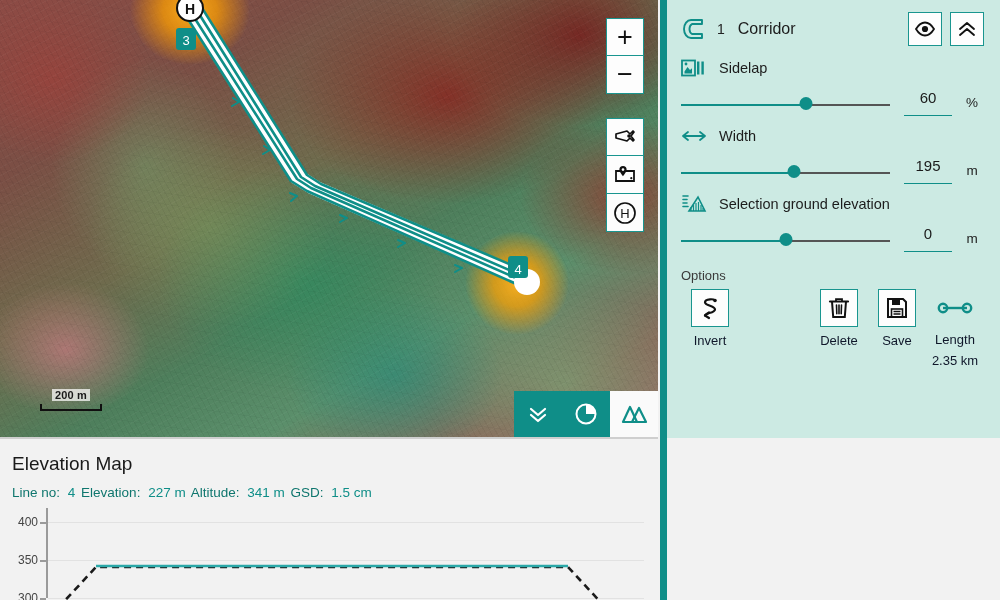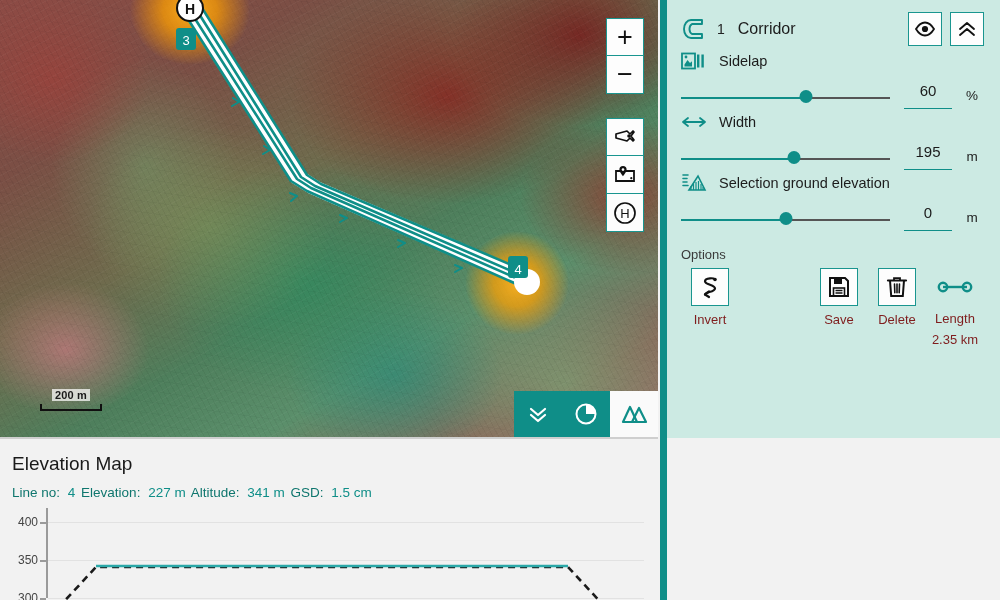--- a/index.html
+++ b/index.html
@@ -84,21 +84,21 @@
 
   .card-head { display: flex; align-items: center; height: 38px; }
   .corridor-num { font-size: 14px; color: #222; margin-left: 10px; }
   .corridor-name { font-size: 16px; color: #1c1c1c; margin-left: 13px; }
   .head-actions { margin-left: auto; display: flex; gap: 8px; }
   .sq-btn {
     width: 34px; height: 34px; background: #fdfdfd; border: 1.8px solid #19958f;
     display: flex; align-items: center; justify-content: center; cursor: pointer;
   }
 
-  .field { margin-top: 1px; }
+  .field { margin-top: 8px; }
   .field-head { display: flex; align-items: center; height: 24px; }
   .field-icon { width: 28px; display: flex; align-items: center; justify-content: flex-start; }
   .field-label { font-size: 14.5px; color: #1c1c1c; margin-left: 10px; }
 
   .field-row { display: flex; align-items: center; margin-top: 9px; }
   .slider { position: relative; flex: 1; height: 16px; margin-right: 14px; }
   .slider-track {
     position: absolute; left: 0; right: 0; top: 9px; height: 2.5px; background: #555;
   }
   .slider-fill { position: absolute; left: 0; top: 9px; height: 2.5px; background: #0f8e88; }
@@ -112,21 +112,21 @@
   }
   .unit { width: 24px; text-align: center; font-size: 13.5px; color: #1c1c1c; margin-left: 8px; }
 
   .options-title { margin-top: 16px; font-size: 13px; color: #3a3a3a; }
   .options-row { display: flex; align-items: flex-start; margin-top: 6px; }
   .opt { display: flex; flex-direction: column; align-items: center; width: 58px; cursor: pointer; }
   .opt-ico {
     width: 38px; height: 38px; background: #fdfdfd; border: 1.8px solid #19958f;
     display: flex; align-items: center; justify-content: center;
   }
-  .opt-lbl { margin-top: 6px; font-size: 13px; color: #7f1d1d; }
+  .opt-lbl { margin-top: 6px; font-size: 13px; color: #0f172a; }
   .opt-lbl.small { font-size: 13px; line-height: 1.15; text-align: center; }
   .spacer { flex: 1; }
 
   .route-title { margin-top: 18px; font-size: 19px; color: #1a1a1a; }
   .select-box {
     margin-top: 10px; height: 38px; background: #fff; border: 2px solid #0f8e88;
     display: flex; align-items: center; padding: 0 12px; cursor: pointer;
   }
   .select-val { font-size: 16px; color: #1c1c1c; }
   .select-caret { margin-left: auto; }
@@ -402,39 +402,39 @@
             </svg>
           </span>
           <span class="opt-lbl">Invert</span>
         </div>
 
         <div class="spacer"></div>
 
         <div class="opt">
           <span class="opt-ico">
             <svg width="24" height="24" viewBox="0 0 24 24">
+              <path d="M3 5.5 L21 5.5" stroke="#111" stroke-width="2.2" stroke-linecap="round"></path>
+              <path d="M9 5.5 L9 3.2 L15 3.2 L15 5.5" fill="none" stroke="#111" stroke-width="1.8"></path>
+              <path d="M5 5.5 L6.2 21 L17.8 21 L19 5.5" fill="none" stroke="#111" stroke-width="2"></path>
+              <path d="M9.5 9 L9.8 17.8 M12 9 L12 17.8 M14.5 9 L14.2 17.8" stroke="#111" stroke-width="1.6" stroke-linecap="round"></path>
+            </svg>
+          </span>
+          <span class="opt-lbl">Delete</span>
+        </div>
+
+        <div class="opt">
+          <span class="opt-ico">
+            <svg width="24" height="24" viewBox="0 0 24 24">
               <path d="M3 3 L18 3 L21 6 L21 21 L3 21 Z" fill="none" stroke="#111" stroke-width="2"></path>
               <rect x="7" y="3" width="8" height="6" fill="#111"></rect>
               <rect x="6.5" y="13" width="11" height="8" fill="none" stroke="#111" stroke-width="1.6"></rect>
               <path d="M8.5 15.5 L15.5 15.5 M8.5 18 L15.5 18" stroke="#111" stroke-width="1.4"></path>
             </svg>
           </span>
           <span class="opt-lbl">Save</span>
-        </div>
-
-        <div class="opt">
-          <span class="opt-ico">
-            <svg width="24" height="24" viewBox="0 0 24 24">
-              <path d="M3 5.5 L21 5.5" stroke="#111" stroke-width="2.2" stroke-linecap="round"></path>
-              <path d="M9 5.5 L9 3.2 L15 3.2 L15 5.5" fill="none" stroke="#111" stroke-width="1.8"></path>
-              <path d="M5 5.5 L6.2 21 L17.8 21 L19 5.5" fill="none" stroke="#111" stroke-width="2"></path>
-              <path d="M9.5 9 L9.8 17.8 M12 9 L12 17.8 M14.5 9 L14.2 17.8" stroke="#111" stroke-width="1.6" stroke-linecap="round"></path>
-            </svg>
-          </span>
-          <span class="opt-lbl">Delete</span>
         </div>
 
         <div class="opt">
           <span class="opt-ico" style="background:transparent;border:none;">
             <svg width="38" height="18" viewBox="0 0 38 18">
               <path d="M7 9 L31 9" stroke="#0f8e88" stroke-width="2.4"></path>
               <circle cx="7" cy="9" r="4.2" fill="none" stroke="#0f8e88" stroke-width="2.4"></circle>
               <circle cx="31" cy="9" r="4.2" fill="none" stroke="#0f8e88" stroke-width="2.4"></circle>
             </svg>
           </span>

